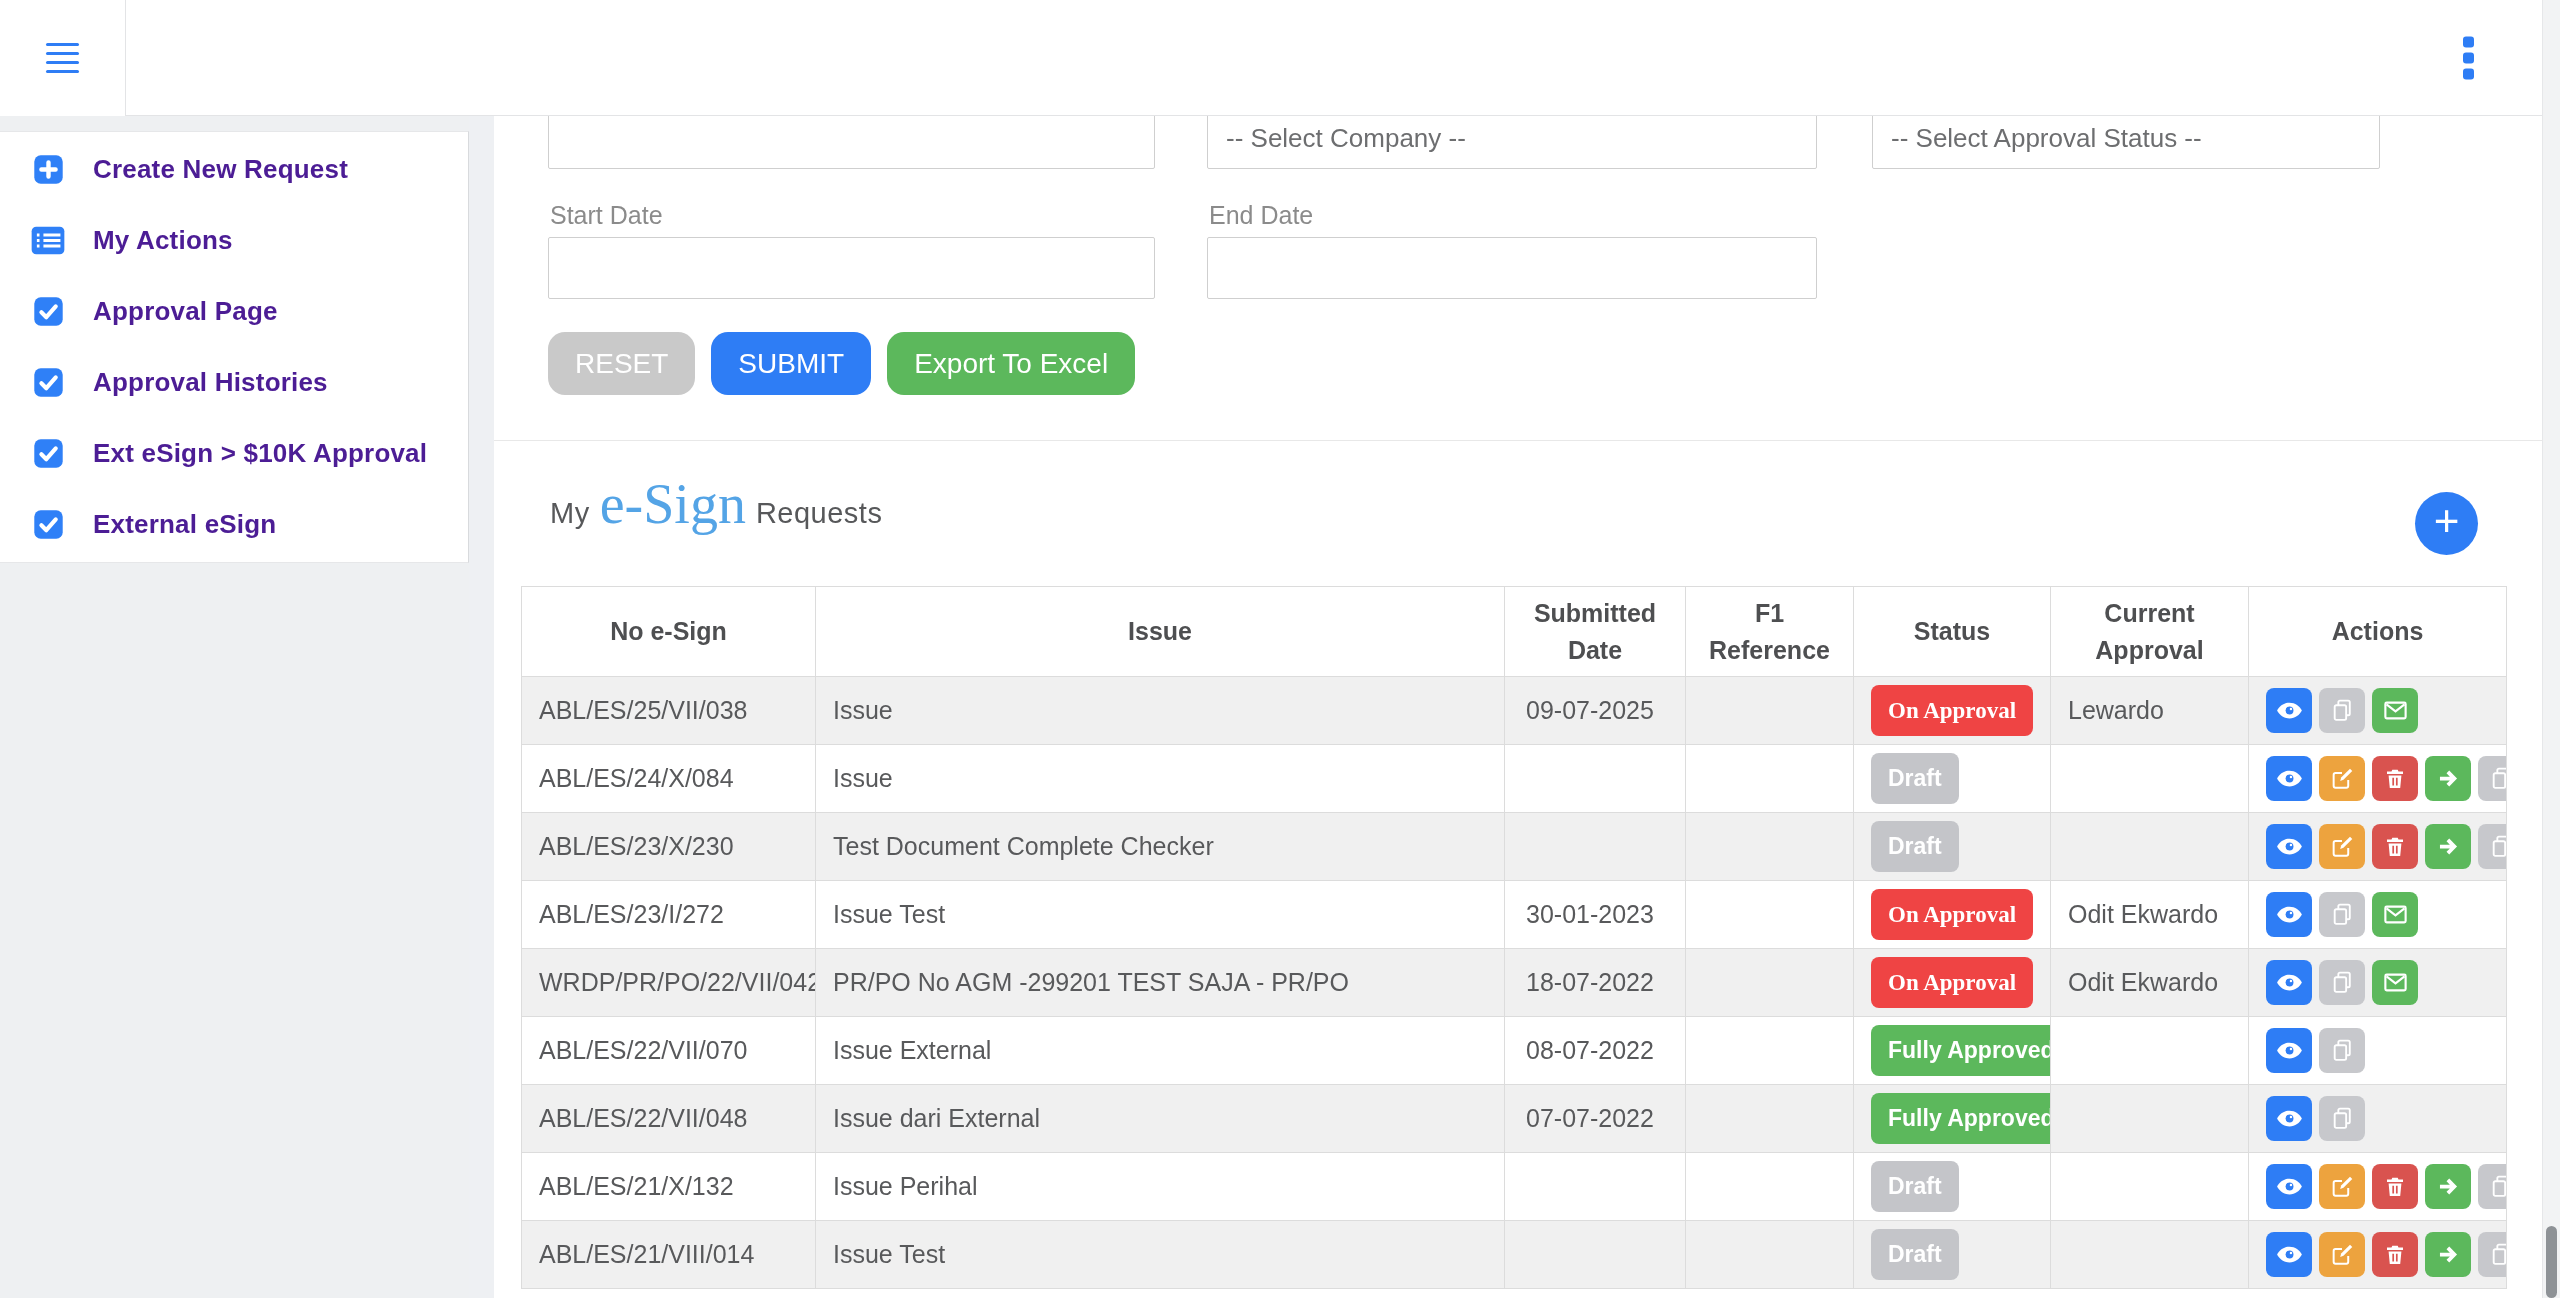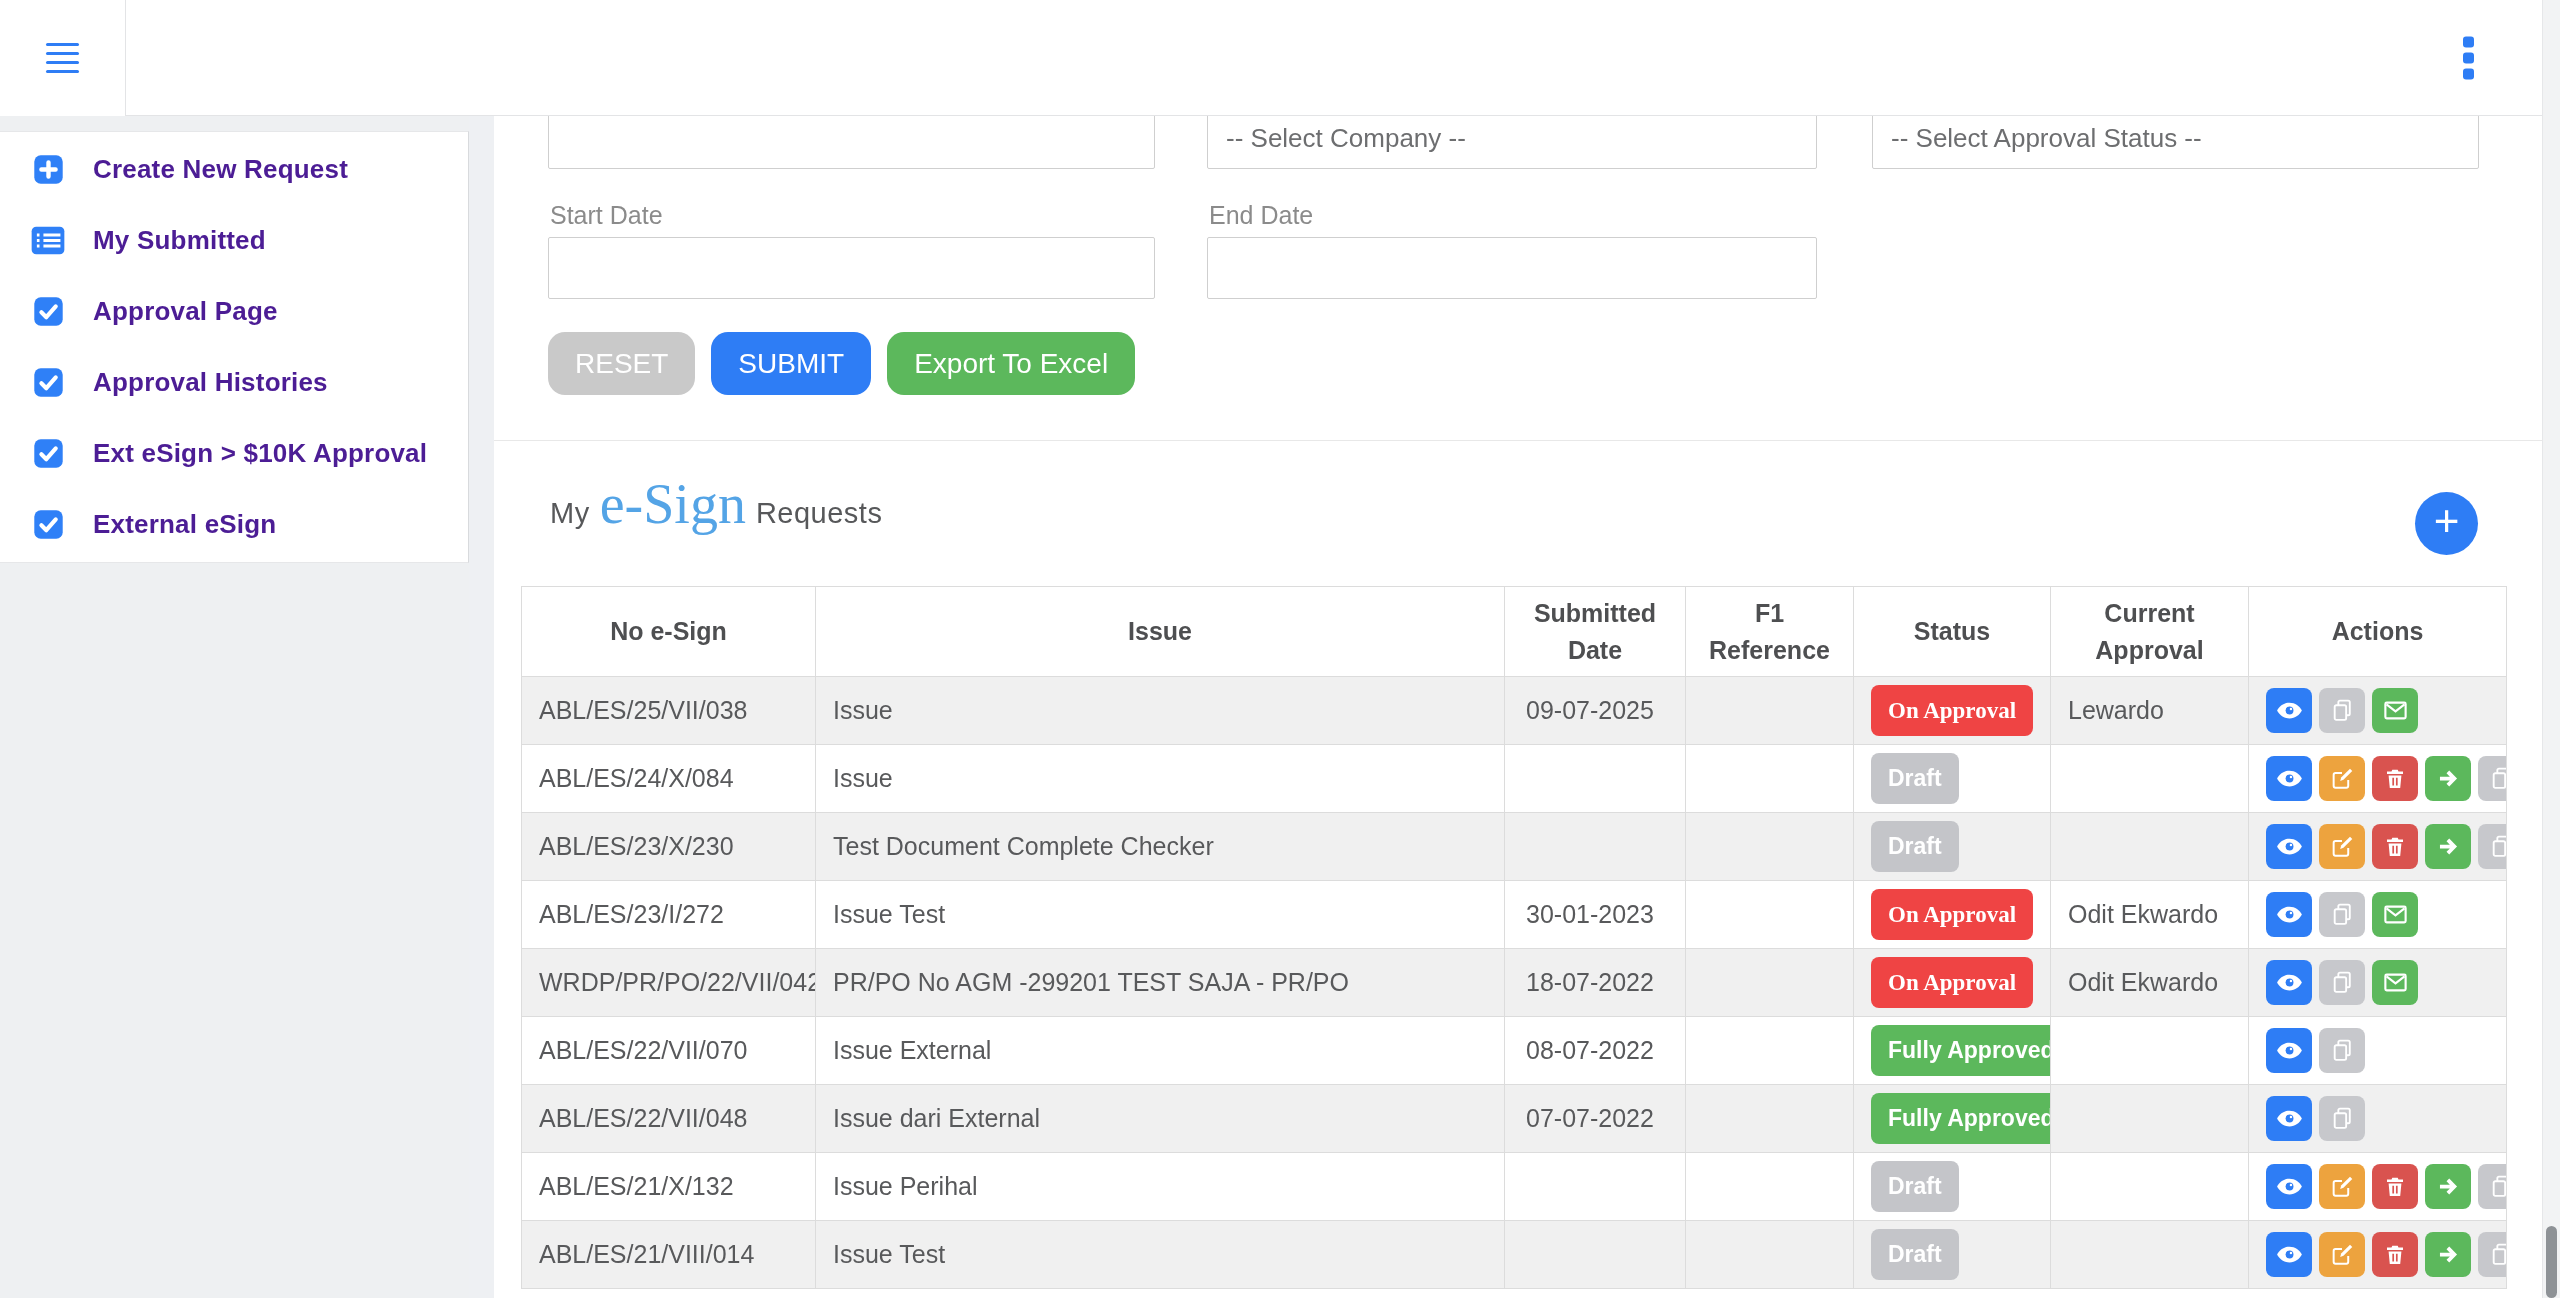--- a/index.html
+++ b/index.html
@@ -27,21 +27,21 @@
 
   
   .card { position:absolute; left:494px; top:104px; width:2048px; bottom:0; background:#fff; overflow:hidden; }
 
   .field { position:absolute; border:1px solid #cfcfcf; border-radius:2px; background:#fff;
            font-size:26px; color:#666; display:flex; align-items:center; padding:0 18px;
            font-family:inherit; outline:none; }
   input.field { display:block; line-height:60px; }
   .f-text   { left:54px;   top:3px;   width:607px; height:62px; }
   .f-company{ left:713px;  top:3px;   width:610px; height:62px; color:#6d6e70; }
-  .f-status { left:1378px; top:3px;   width:607px; height:62px; color:#6d6e70; }
+  .f-status { left:1378px; top:3px;   width:508px; height:62px; color:#6d6e70; }
   .f-sdate  { left:54px;   top:133px; width:607px; height:62px; }
   .f-edate  { left:713px;  top:133px; width:610px; height:62px; }
   .flabel { position:absolute; font-size:25px; color:#8b8b8b; }
   .l-start { left:56px;  top:97px; }
   .l-end   { left:715px; top:97px; }
 
   .btns { position:absolute; left:54px; top:228px; display:flex; gap:16px; }
   .btn { height:63px; border:none; border-radius:17px; color:#fff; font-size:28px; font-family:inherit;
          display:flex; align-items:center; padding:0 27px; cursor:pointer; white-space:nowrap; }
   .btn-reset  { background:#c9c9c9; }
@@ -119,21 +119,21 @@
         <span class="menu-label">Create New Request</span>
       </div>
       <div class="menu-item">
         <span class="menu-icon">
           <svg viewBox="0 0 26 22" width="34" height="29">
             <rect x="0.5" y="0.5" width="25" height="21" rx="3.5" fill="#2f80f7"></rect>
             <path d="M9.5 6.8h13M9.5 11h13M9.5 15.2h13" stroke="#fff" stroke-width="2.4"></path>
             <path d="M4.5 6.8h2M4.5 11h2M4.5 15.2h2" stroke="#fff" stroke-width="2.4"></path>
           </svg>
         </span>
-        <span class="menu-label">My Submitted</span>
+        <span class="menu-label">My Actions</span>
       </div>
       <div class="menu-item">
         <span class="menu-icon">
           <svg viewBox="0 0 24 24" width="31" height="31">
             <rect x="1" y="1" width="22" height="22" rx="5" fill="#2f80f7"></rect>
             <path d="M6.5 12.6l3.8 3.8 7.3-8.4" fill="none" stroke="#fff" stroke-width="3.2" stroke-linecap="round" stroke-linejoin="round"></path>
           </svg>
         </span>
         <span class="menu-label">Approval Page</span>
       </div>

